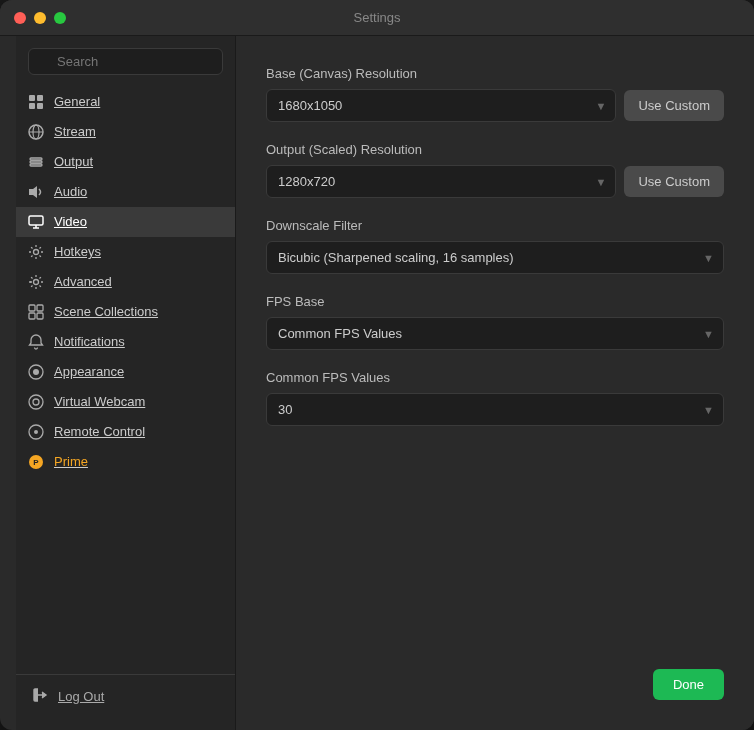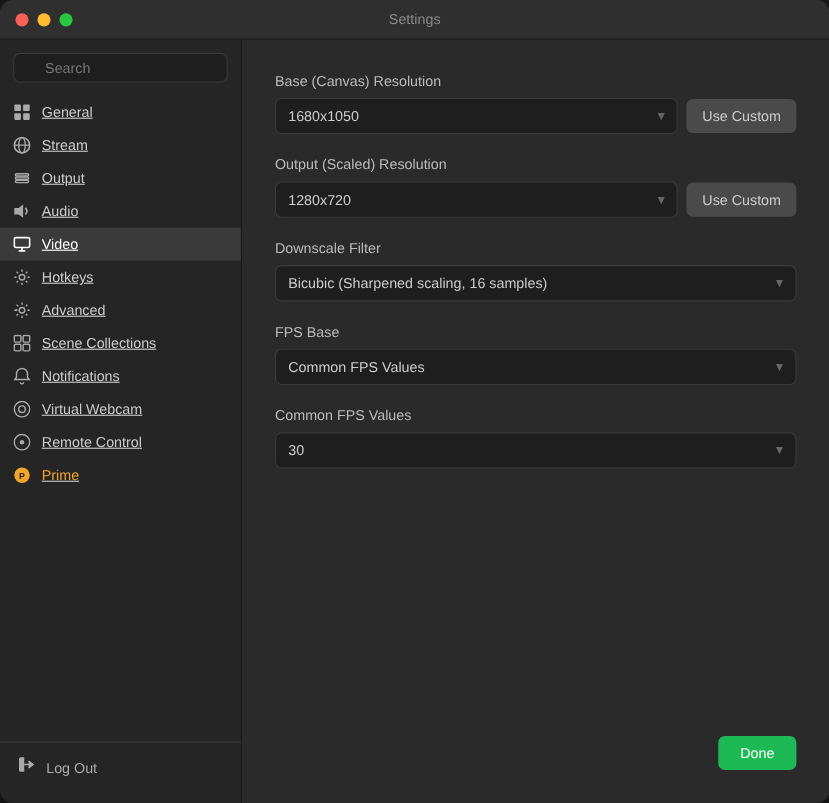--- a/index.html
+++ b/index.html
@@ -54,20 +54,21 @@
       left: 50%;
       transform: translateX(-50%);
       color: #888;
       font-size: 13px;
     }
 
     .content {
       display: flex;
       flex: 1;
       overflow: hidden;
+      margin-left: 16px;
     }
 
     
     .sidebar {
       width: 220px;
       background: #252525;
       display: flex;
       flex-direction: column;
       padding: 12px 0;
       border-right: 1px solid #1a1a1a;
@@ -144,25 +145,26 @@
       color: #f5a623;
     }
 
     .sidebar-footer {
       padding: 12px 16px;
       border-top: 1px solid #3a3a3a;
     }
 
     .logout-item {
       display: flex;
-      align-items: flex-end;
+      align-items: center;
       gap: 10px;
       color: #aaa;
       font-size: 13px;
       cursor: pointer;
+      text-decoration: underline;
     }
 
     
     .main {
       flex: 1;
       background: #2a2a2a;
       padding: 30px;
       display: flex;
       flex-direction: column;
     }
@@ -369,20 +371,29 @@
         <div class="sidebar-item">
           <span class="item-icon">
             <svg class="icon-svg" viewBox="0 0 16 16">
                 <path d="M8 1a5 5 0 0 0-5 5v3l-1.5 2h13L13 9V6a5 5 0 0 0-5-5z" fill="none" stroke="currentColor" stroke-width="1.3"></path>
                 <path d="M6.5 13.5a1.5 1.5 0 0 0 3 0" fill="none" stroke="currentColor" stroke-width="1.3"></path>
               </svg>
           </span>
           <span>Notifications</span>
         </div>
 
+        <div class="sidebar-item">
+          <span class="item-icon">
+            <svg class="icon-svg" viewBox="0 0 16 16">
+                <circle cx="8" cy="8" r="7" fill="none" stroke="currentColor" stroke-width="1.3"></circle>
+                <circle cx="8" cy="8" r="3"></circle>
+              </svg>
+          </span>
+          <span>Appearance</span>
+        </div>
 
         <div class="sidebar-item">
           <span class="item-icon">
             <svg class="icon-svg" viewBox="0 0 16 16">
                 <circle cx="8" cy="8" r="7" fill="none" stroke="currentColor" stroke-width="1.3"></circle>
                 <circle cx="8" cy="8" r="3" fill="none" stroke="currentColor" stroke-width="1.3"></circle>
               </svg>
           </span>
           <span>Virtual Webcam</span>
         </div>

